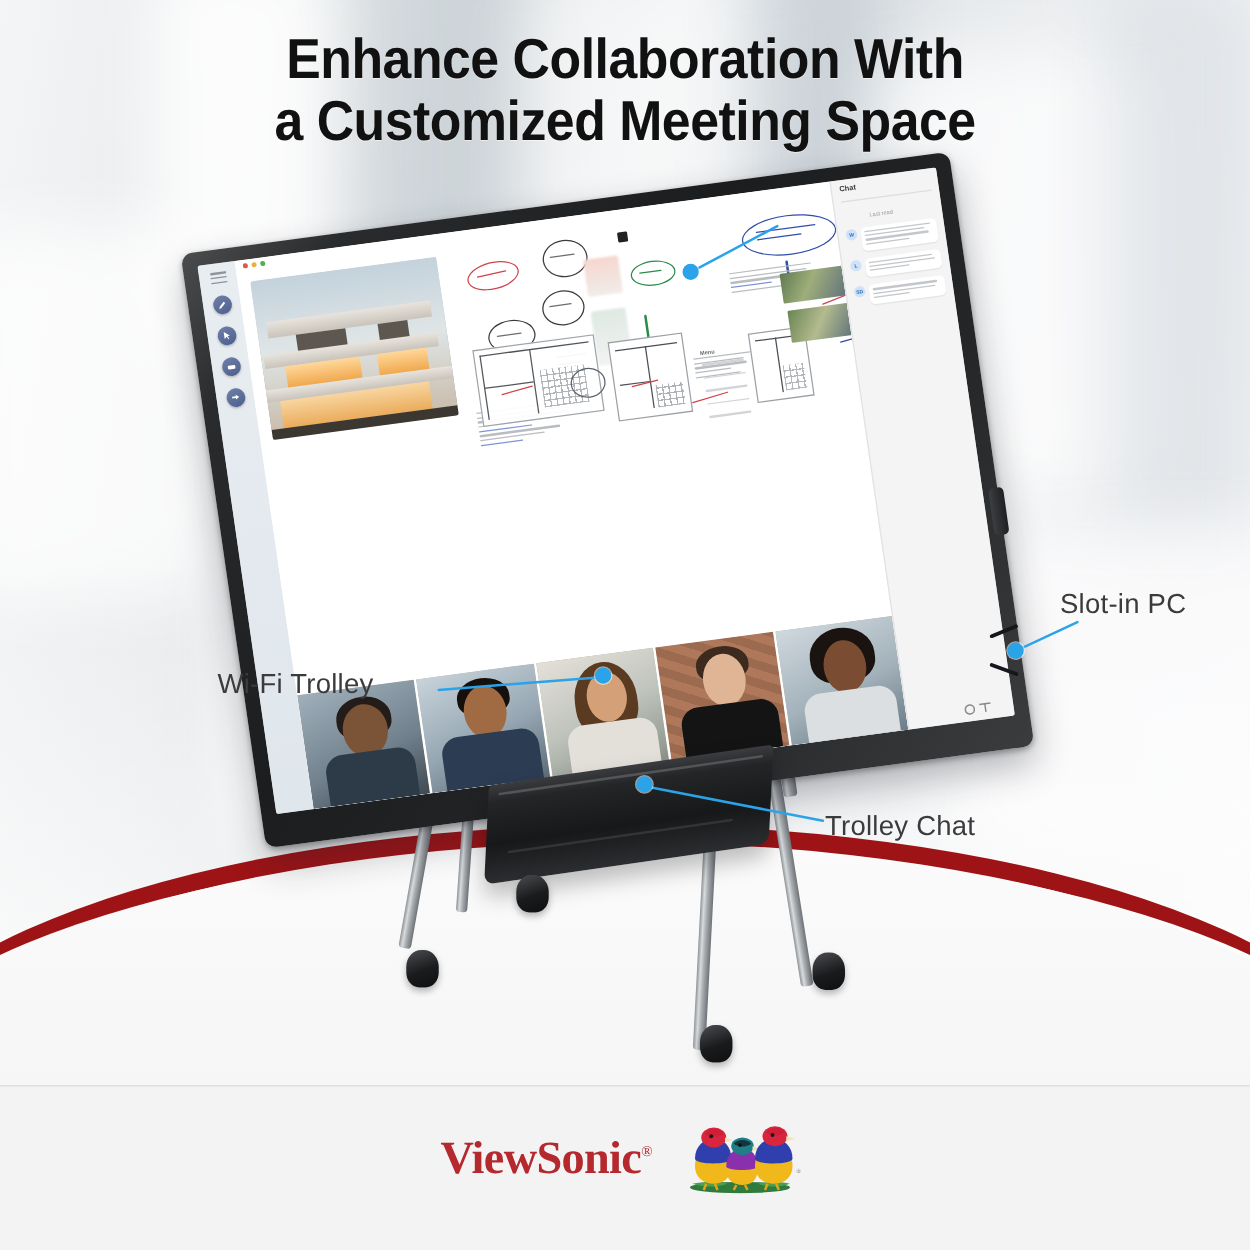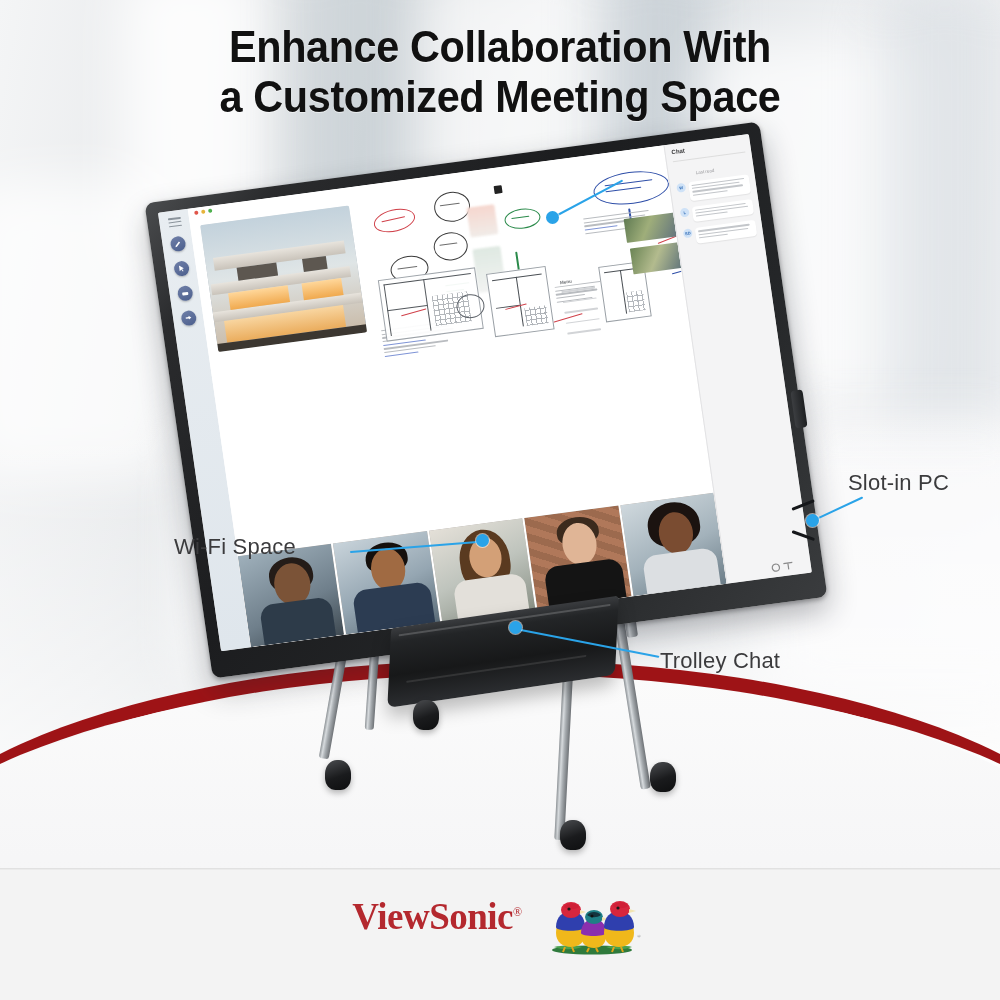--- a/index.html
+++ b/index.html
@@ -41,21 +41,21 @@
   .swoosh{position:absolute;left:-120px;top:660px;width:1240px;height:300px;overflow:hidden;}
   .swoosh .arc{position:absolute;left:0;top:0;width:1240px;height:460px;
     border-radius:50%;border-top:17px solid #9e1316;
     box-sizing:border-box;}
   .swoosh .fill{position:absolute;left:0;top:14px;width:1240px;height:460px;
     border-radius:50%;background:linear-gradient(180deg,#fbfbfb 0%,#f6f6f7 40%,#f2f3f4 100%);}
 
   
   .footer-sep{position:absolute;left:0;top:868px;width:1000px;height:2px;background:linear-gradient(180deg,#dcdcdc,#f0f0f0);}
   .footer{position:absolute;left:0;top:870px;width:1000px;height:130px;background:#f3f3f3;}
-  .logo-wrap{position:absolute;left:0;top:893px;width:1000px;display:flex;justify-content:center;align-items:flex-start;gap:14px;}
+  .logo-wrap{position:absolute;left:0;top:893px;width:1000px;display:flex;justify-content:center;align-items:center;gap:14px;}
   .logo-text{position:relative;text-align:center;}
   .vs-word{font-family:"Liberation Serif",serif;font-weight:bold;font-size:37px;color:#b4282e;line-height:38px;letter-spacing:-0.5px;}
   .vs-word .reg{font-size:12px;vertical-align:super;font-weight:normal;}
   .vs-tag{font-family:"Liberation Serif",serif;font-style:italic;font-size:19px;color:#231f20;line-height:22px;margin-top:1px;}
   .vs-tag .tm{font-size:9px;vertical-align:super;font-style:normal;}
   .birds{width:112px;height:62px;}
 
   
   .rig{position:absolute;left:0;top:0;width:1000px;height:1000px;}
 
@@ -448,21 +448,21 @@
     <div class="caster" style="left:560px;top:820px;"></div>
   </div>
 
   <div class="lead" style="left:552px;top:217px;width:80px;transform:rotate(-28deg);"></div>
   <div class="dot" style="left:546px;top:211px;"></div>
 
   <div class="callout" style="left:848px;top:470px;">Slot-in PC</div>
   <div class="lead" style="left:812px;top:520px;width:56px;transform:rotate(-25deg);"></div>
   <div class="dot" style="left:806px;top:514px;"></div>
 
-  <div class="callout" style="left:174px;top:534px;">Wi-Fi Space</div>
+  <div class="callout" style="left:174px;top:534px;">Wi-Fi Trolley</div>
   <div class="lead" style="left:350px;top:551px;width:132px;transform:rotate(-4.5deg);"></div>
   <div class="dot" style="left:476px;top:534px;"></div>
 
   <div class="callout" style="left:660px;top:648px;">Trolley Chat</div>
   <div class="lead" style="left:516px;top:628px;width:146px;transform:rotate(11deg);"></div>
   <div class="dot" style="left:509px;top:621px;"></div>
 
   <div class="footer-sep"></div>
   <div class="footer"></div>
   <div class="logo-wrap">

